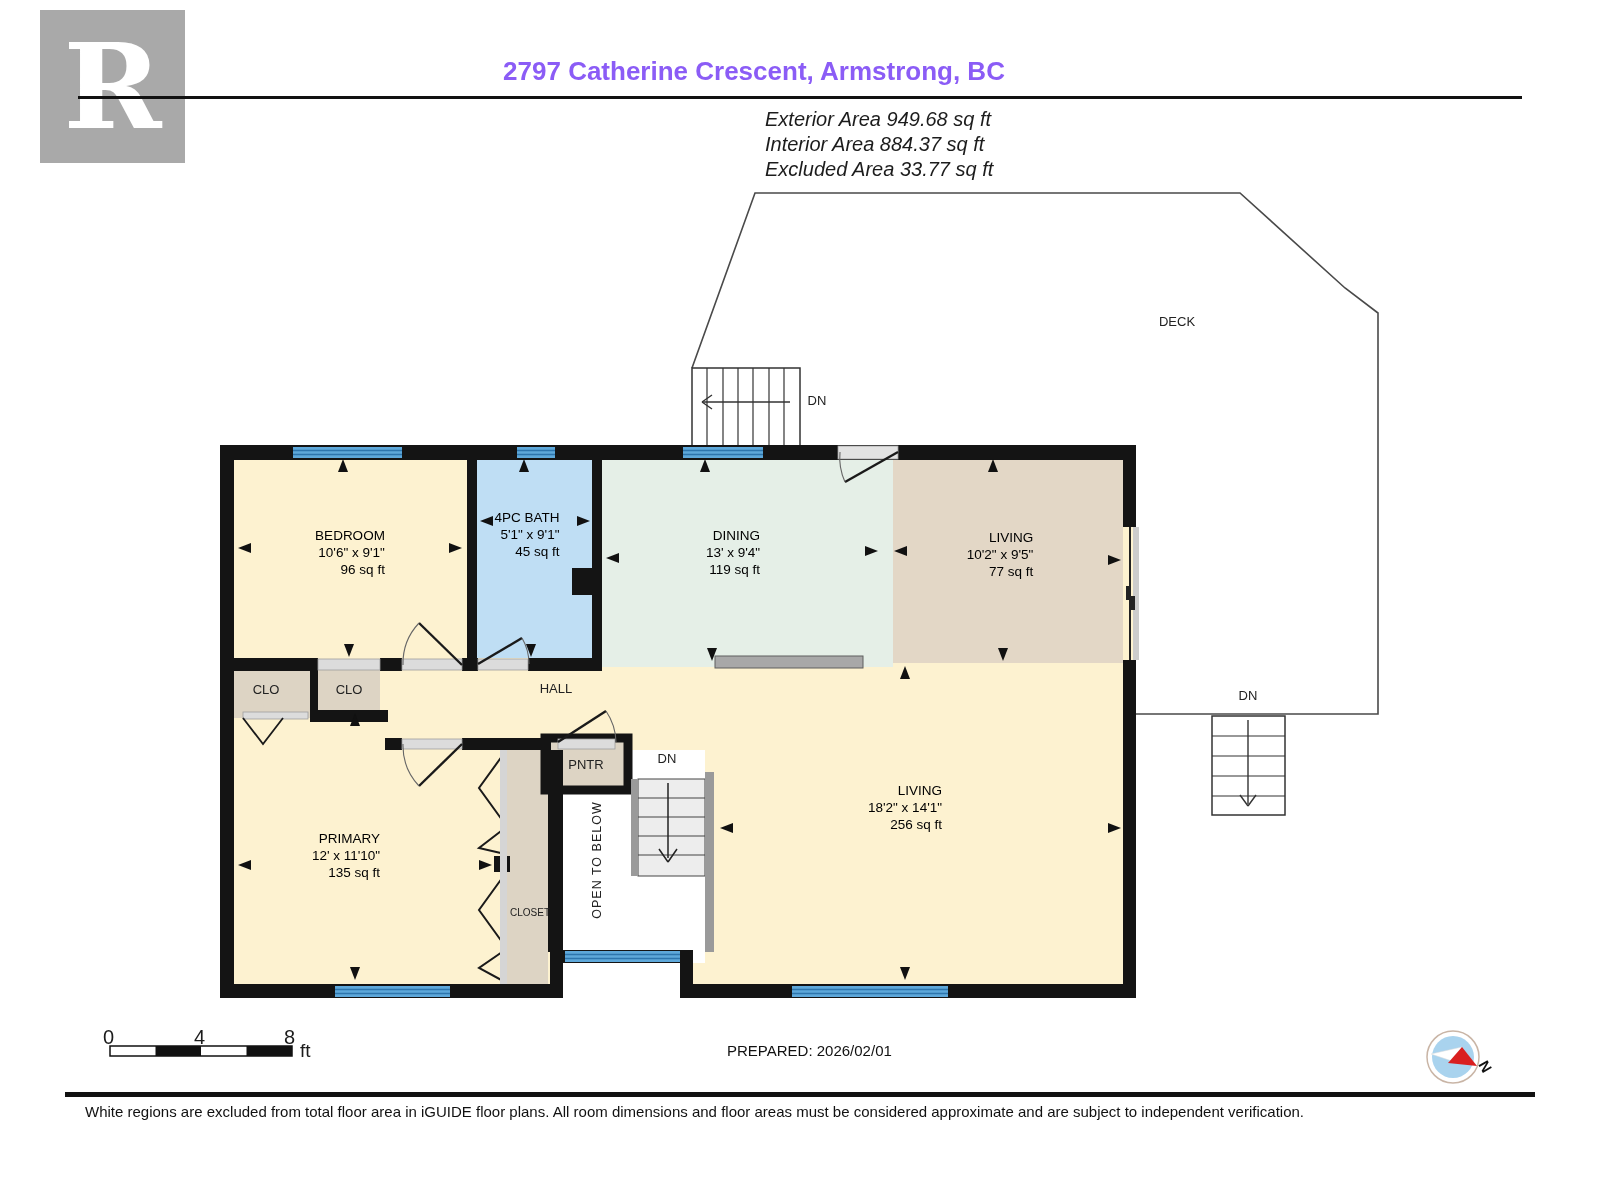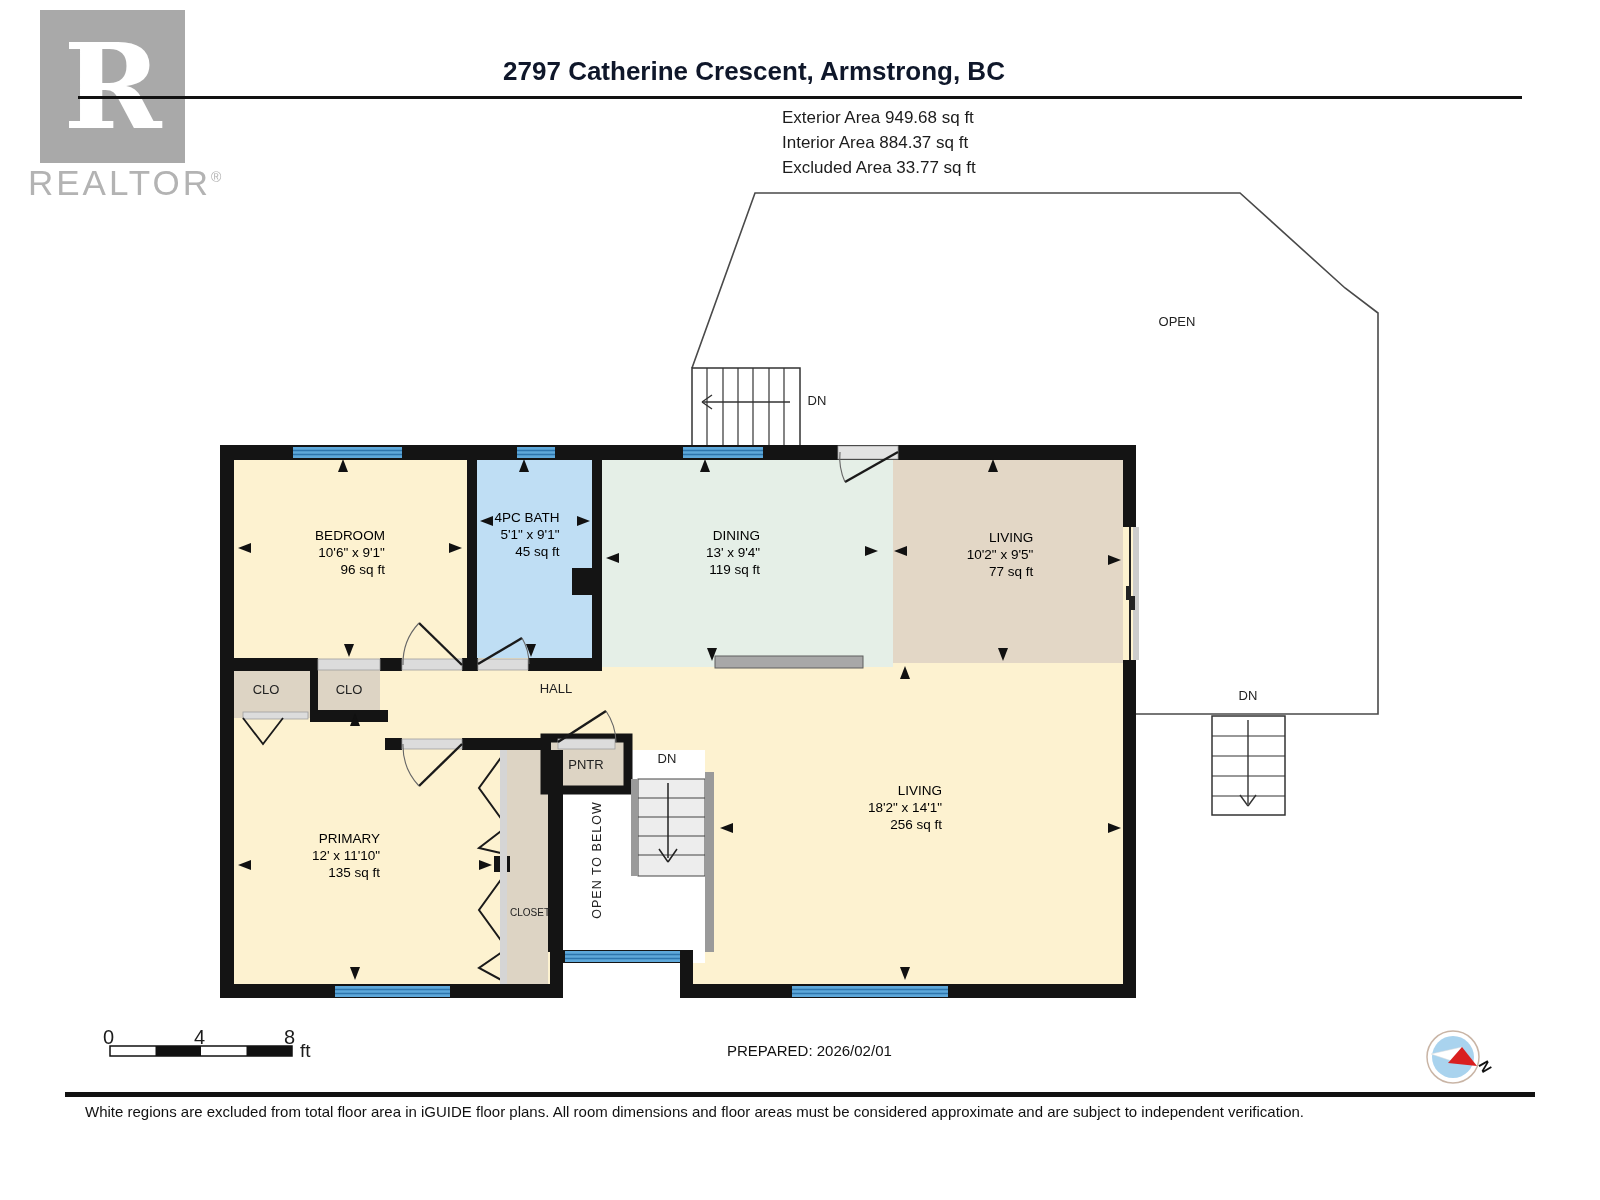--- a/index.html
+++ b/index.html
@@ -5,24 +5,24 @@
   html,body{margin:0;padding:0;background:#ffffff;}
   #page{position:relative;width:1600px;height:1200px;background:#fff;overflow:hidden;
         font-family:"Liberation Sans", sans-serif;color:#1c1c1c;}
   .abs{position:absolute;}
   
   #logo-box{left:40px;top:10px;width:145px;height:153px;background:#a9a9a9;
             display:flex;align-items:center;justify-content:center;}
   #logo-r{color:#ffffff;font-family:"DejaVu Serif", serif;font-weight:bold;font-size:118px;line-height:1;}
   #logo-word{left:28px;top:163px;font-size:35px;letter-spacing:3px;color:#b3b3b3;font-weight:400;}
   #logo-word sup{font-size:14px;}
-  #title{left:0;top:56px;width:1508px;text-align:center;font-size:26px;font-weight:bold;color:#0f172a;}
+  #title{left:0;top:56px;width:1508px;text-align:center;font-size:26px;font-weight:bold;color:#8b5cf6;}
   #header-rule{left:78px;top:96px;width:1444px;height:3px;background:#111;}
   #floor-label{left:0px;top:108px;width:784px;text-align:right;font-size:16px;font-weight:bold;}
-  .area-line{left:782px;font-size:17px;}
+  .area-line{left:765px;font-size:20px;font-style:italic;}
   
   .room-label{transform:translateX(-50%);text-align:right;font-size:13.5px;line-height:17px;color:#000000;white-space:nowrap;}
   .small-label{transform:translateX(-50%);text-align:center;font-size:13px;color:#222;white-space:nowrap;}
   .tiny-label{transform:translateX(-50%);font-size:10px;color:#222;white-space:nowrap;margin-top:47px;}
   #open-below-label{left:597px;top:860px;transform:translate(-50%,-50%) rotate(-90deg);
      font-size:12.5px;letter-spacing:1px;color:#222;white-space:nowrap;}
   
   #scale-zero{left:103px;top:1026px;font-size:20px;}
   #scale-four{left:194px;top:1026px;font-size:20px;}
   #scale-eight{left:284px;top:1026px;font-size:20px;}
@@ -228,21 +228,20 @@
       <circle cx="1453" cy="1057" r="26" fill="#ffffff" stroke="#c9b5a6" stroke-width="1.5"></circle>
       <circle cx="1453" cy="1057" r="21" fill="#a9d3ee"></circle>
       <polygon points="1431,1054 1462,1047 1455,1062" fill="#ffffff" stroke="#dddddd" stroke-width="0.5"></polygon>
       <polygon points="1462,1047 1477,1066 1448,1063" fill="#d91f1f"></polygon>
     </g>
   </svg>
 
   <div class="abs" id="logo-box">
     <span id="logo-r">R</span>
   </div>
-  <div class="abs" id="logo-word"><span>REALTOR</span><sup>®</sup></div>
 
   <div class="abs" id="title">2797 Catherine Crescent, Armstrong, BC</div>
   <div class="abs" id="header-rule"></div>
   <div class="abs area-line" style="top:108px">Exterior Area 949.68 sq ft</div>
   <div class="abs area-line" style="top:133px">Interior Area 884.37 sq ft</div>
   <div class="abs area-line" style="top:158px">Excluded Area 33.77 sq ft</div>
 
   <div class="abs room-label" style="left:350px;top:527px">
     <div>BEDROOM</div>
     <div>10'6" x 9'1"</div>
@@ -267,21 +266,21 @@
     <div>LIVING</div>
     <div>18'2" x 14'1"</div>
     <div>256 sq ft</div>
   </div>
   <div class="abs room-label" style="left:346px;top:830px">
     <div>PRIMARY</div>
     <div>12' x 11'10"</div>
     <div>135 sq ft</div>
   </div>
 
-  <div class="abs small-label" style="left:1177px;top:314px">OPEN</div>
+  <div class="abs small-label" style="left:1177px;top:314px">DECK</div>
   <div class="abs small-label" style="left:556px;top:681px">HALL</div>
   <div class="abs small-label" style="left:266px;top:682px">CLO</div>
   <div class="abs small-label" style="left:349px;top:682px">CLO</div>
   <div class="abs small-label" style="left:586px;top:757px">PNTR</div>
   <div class="abs tiny-label" style="left:530px;top:860px">CLOSET</div>
   <div class="abs" id="open-below-label">OPEN TO BELOW</div>
 
   <div class="abs small-label" style="left:817px;top:393px">DN</div>
   <div class="abs small-label" style="left:667px;top:751px">DN</div>
   <div class="abs small-label" style="left:1248px;top:688px">DN</div>

